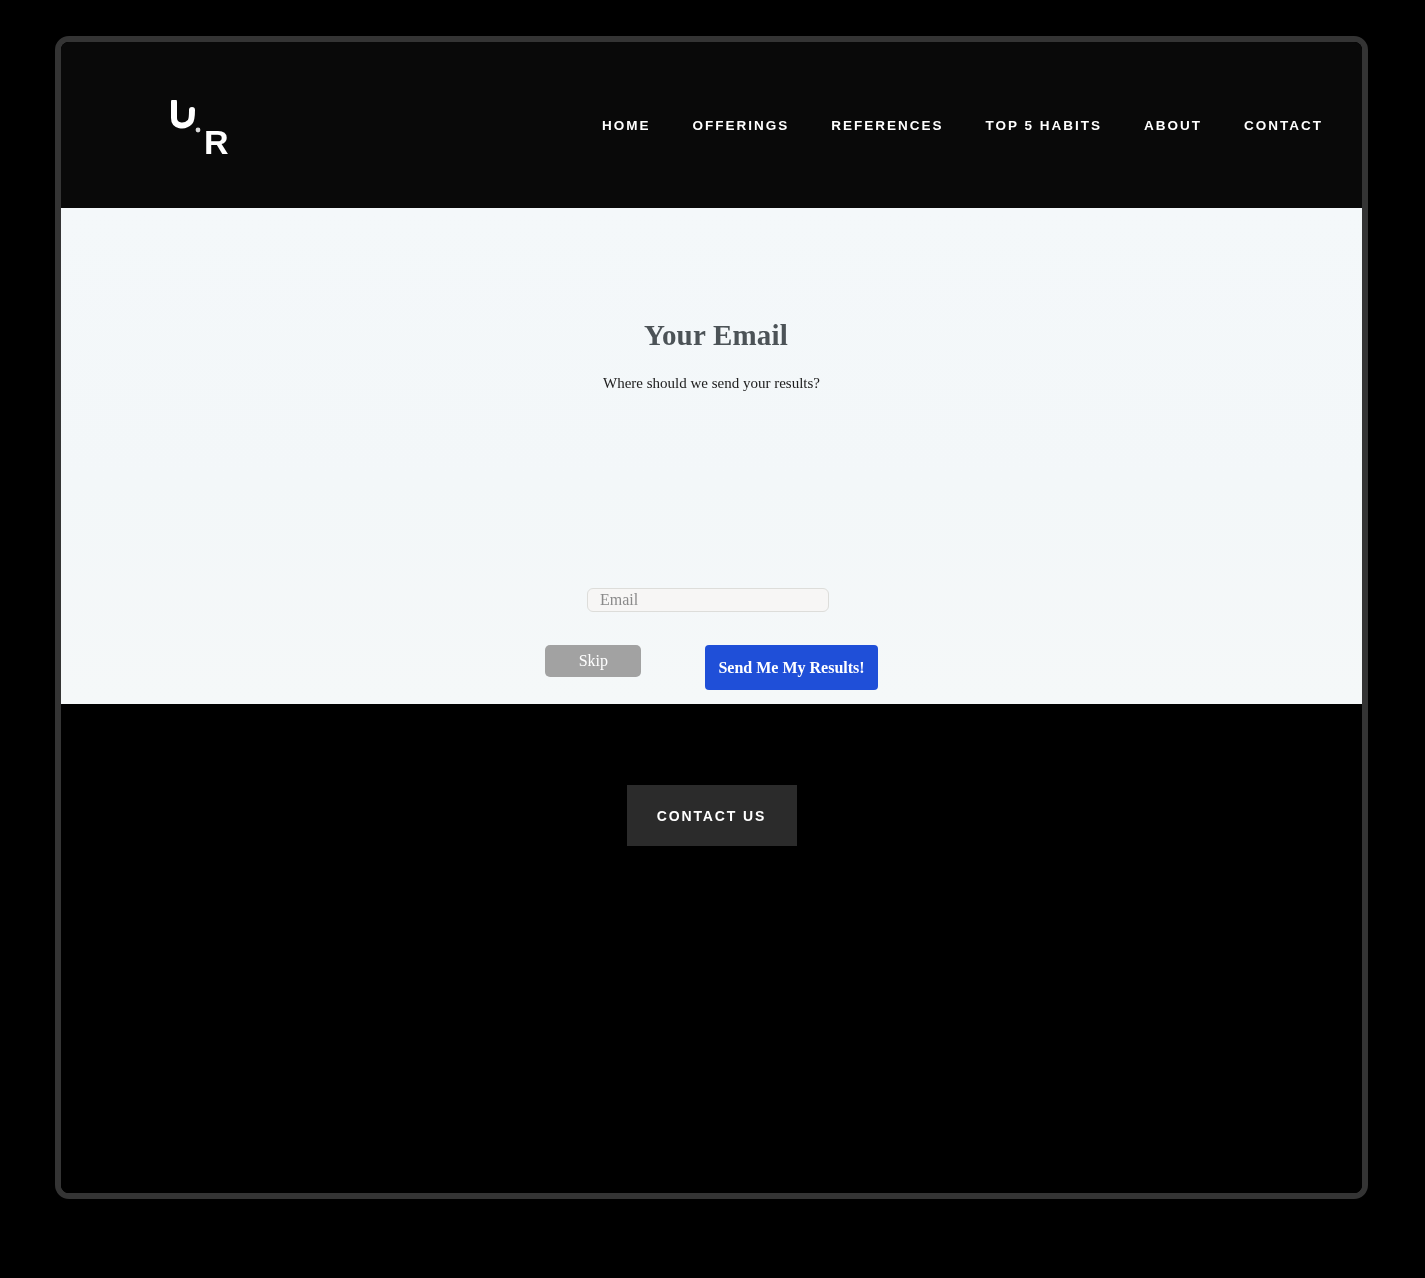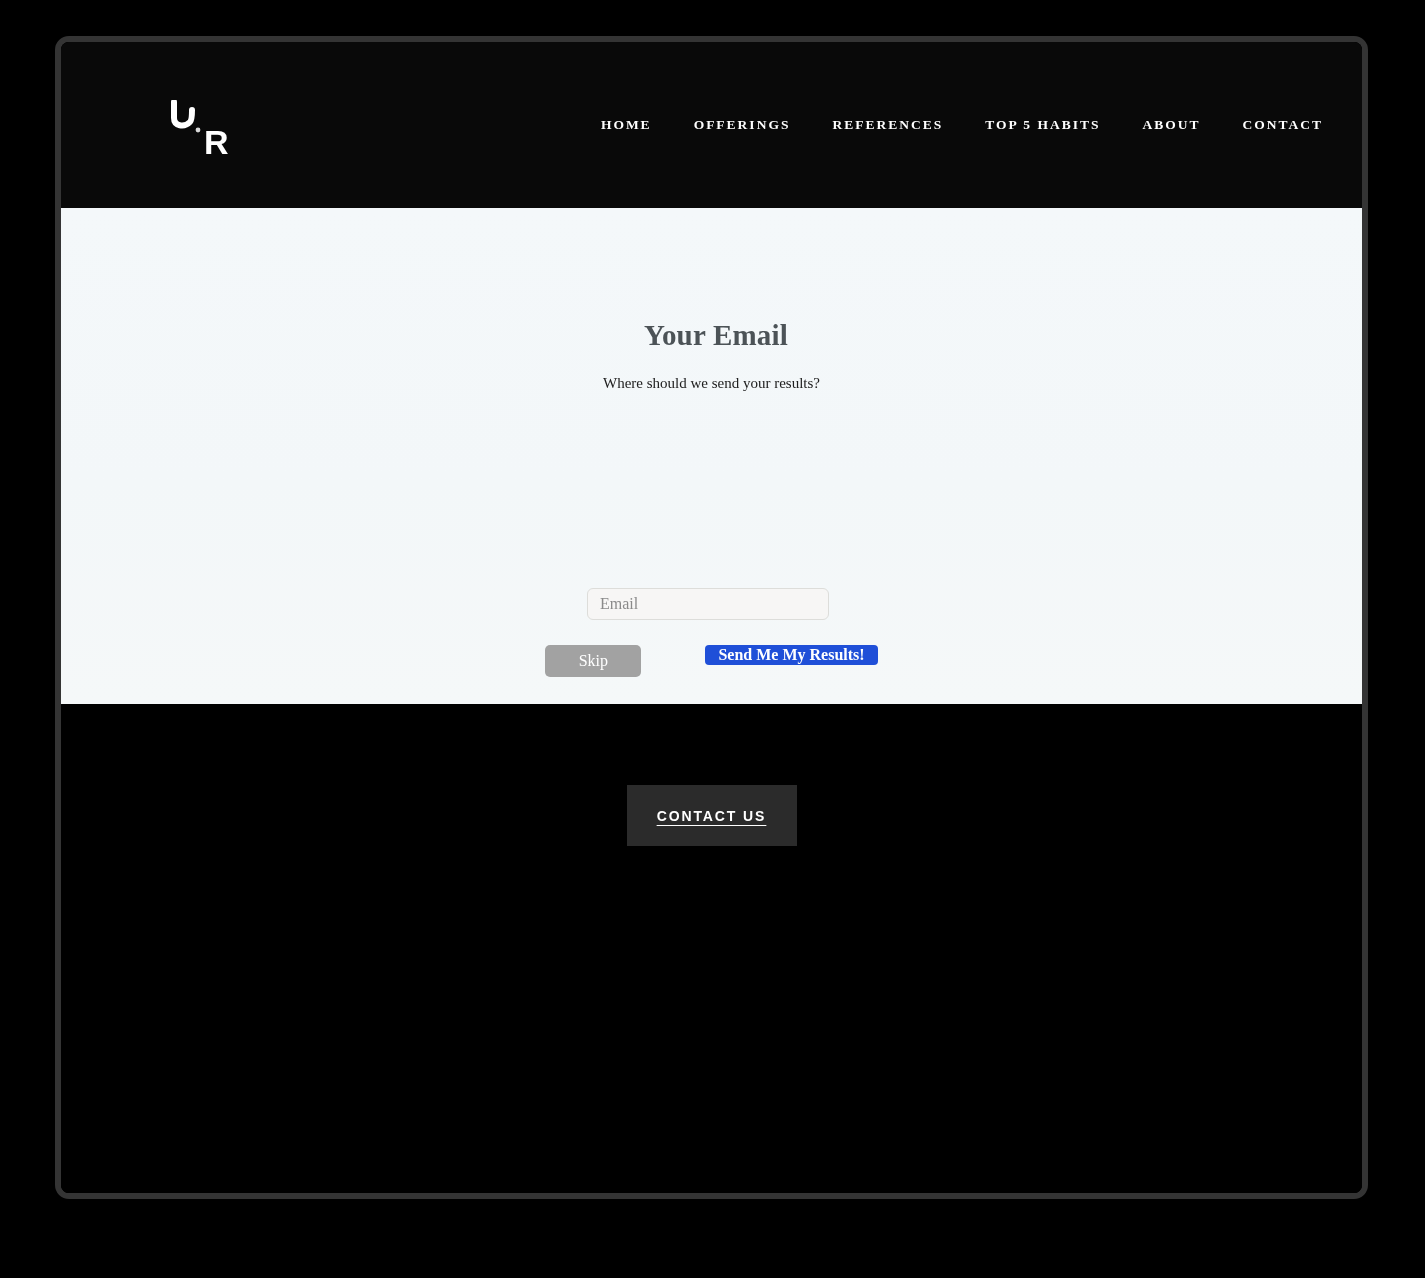--- a/index.html
+++ b/index.html
@@ -57,21 +57,21 @@
     right: 18px;
     top: 0;
     height: 166px;
     display: flex;
     align-items: center;
     gap: 0px;
   }
 
   .nav-link {
     color: #ffffff;
-    font-family: Liberation Serif, serif;
+    font-family: Liberation Sans, sans-serif;
     font-size: 13.5px;
     font-weight: bold;
     letter-spacing: 2.0px;
     text-transform: uppercase;
     text-decoration: none;
     padding: 0 21px;
     white-space: nowrap;
     cursor: pointer;
   }
 
@@ -104,21 +104,21 @@
     font-size: 15px;
     font-weight: normal;
     color: #202020;
   }
 
   #email-field {
     position: absolute;
     left: 526px;
     top: 380px;
     width: 242px;
-    height: 32px;
+    height: 24px;
     background: #f7f6f5;
     border: 1px solid #ddddda;
     border-radius: 6px;
     font-family: "Liberation Serif", serif;
     font-size: 16px;
     color: #2b2b2b;
     padding: 0 12px;
     outline: none;
   }
   #email-field::placeholder { color: #8a8a8a; }
@@ -140,21 +140,21 @@
     background: #a2a2a2;
     border: none;
     border-radius: 5px;
     color: #ffffff;
     font-family: "Liberation Serif", serif;
     font-size: 16px;
     cursor: pointer;
   }
 
   #submit-button {
-    height: 20px;
+    height: 45px;
     padding: 0 13px;
     background: #1f4fd8;
     border: none;
     border-radius: 4px;
     color: #ffffff;
     font-family: "Liberation Serif", serif;
     font-size: 16px;
     font-weight: bold;
     cursor: pointer;
     white-space: nowrap;
@@ -181,21 +181,20 @@
     cursor: pointer;
   }
 
   #contact-us-label {
     color: #ffffff;
     font-family: "Liberation Sans", sans-serif;
     font-size: 14px;
     font-weight: bold;
     letter-spacing: 1.9px;
     text-transform: uppercase;
-    text-decoration: underline;
     text-underline-offset: 4px;
   }
 </style>
 </head>
 <body>
 
 <div id="device-frame">
   <div id="page-scroll">
 
     <header id="site-header">

